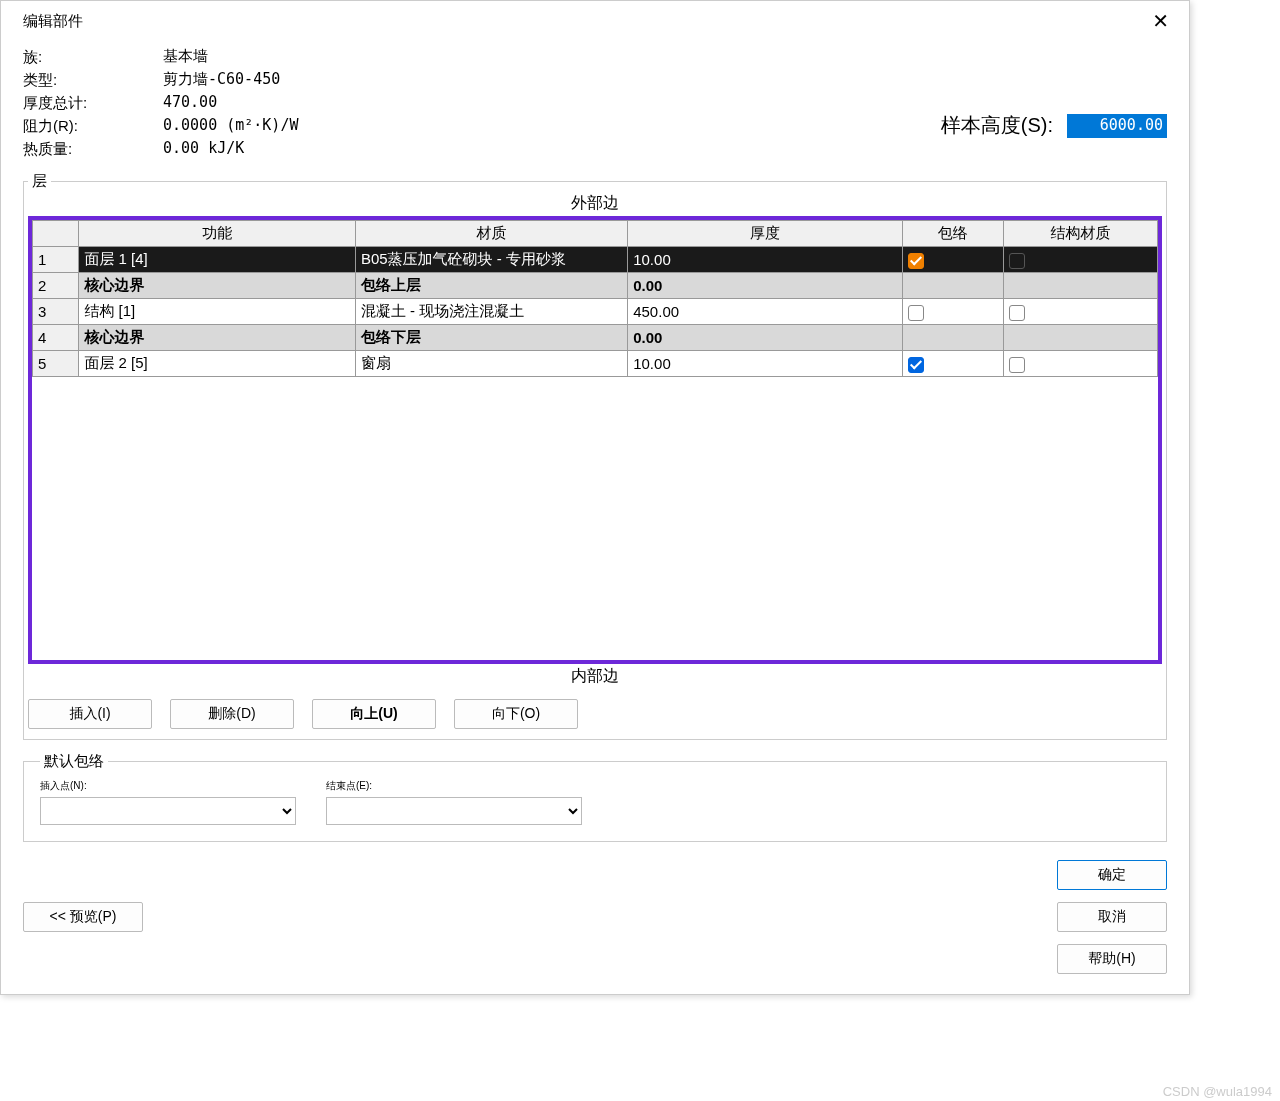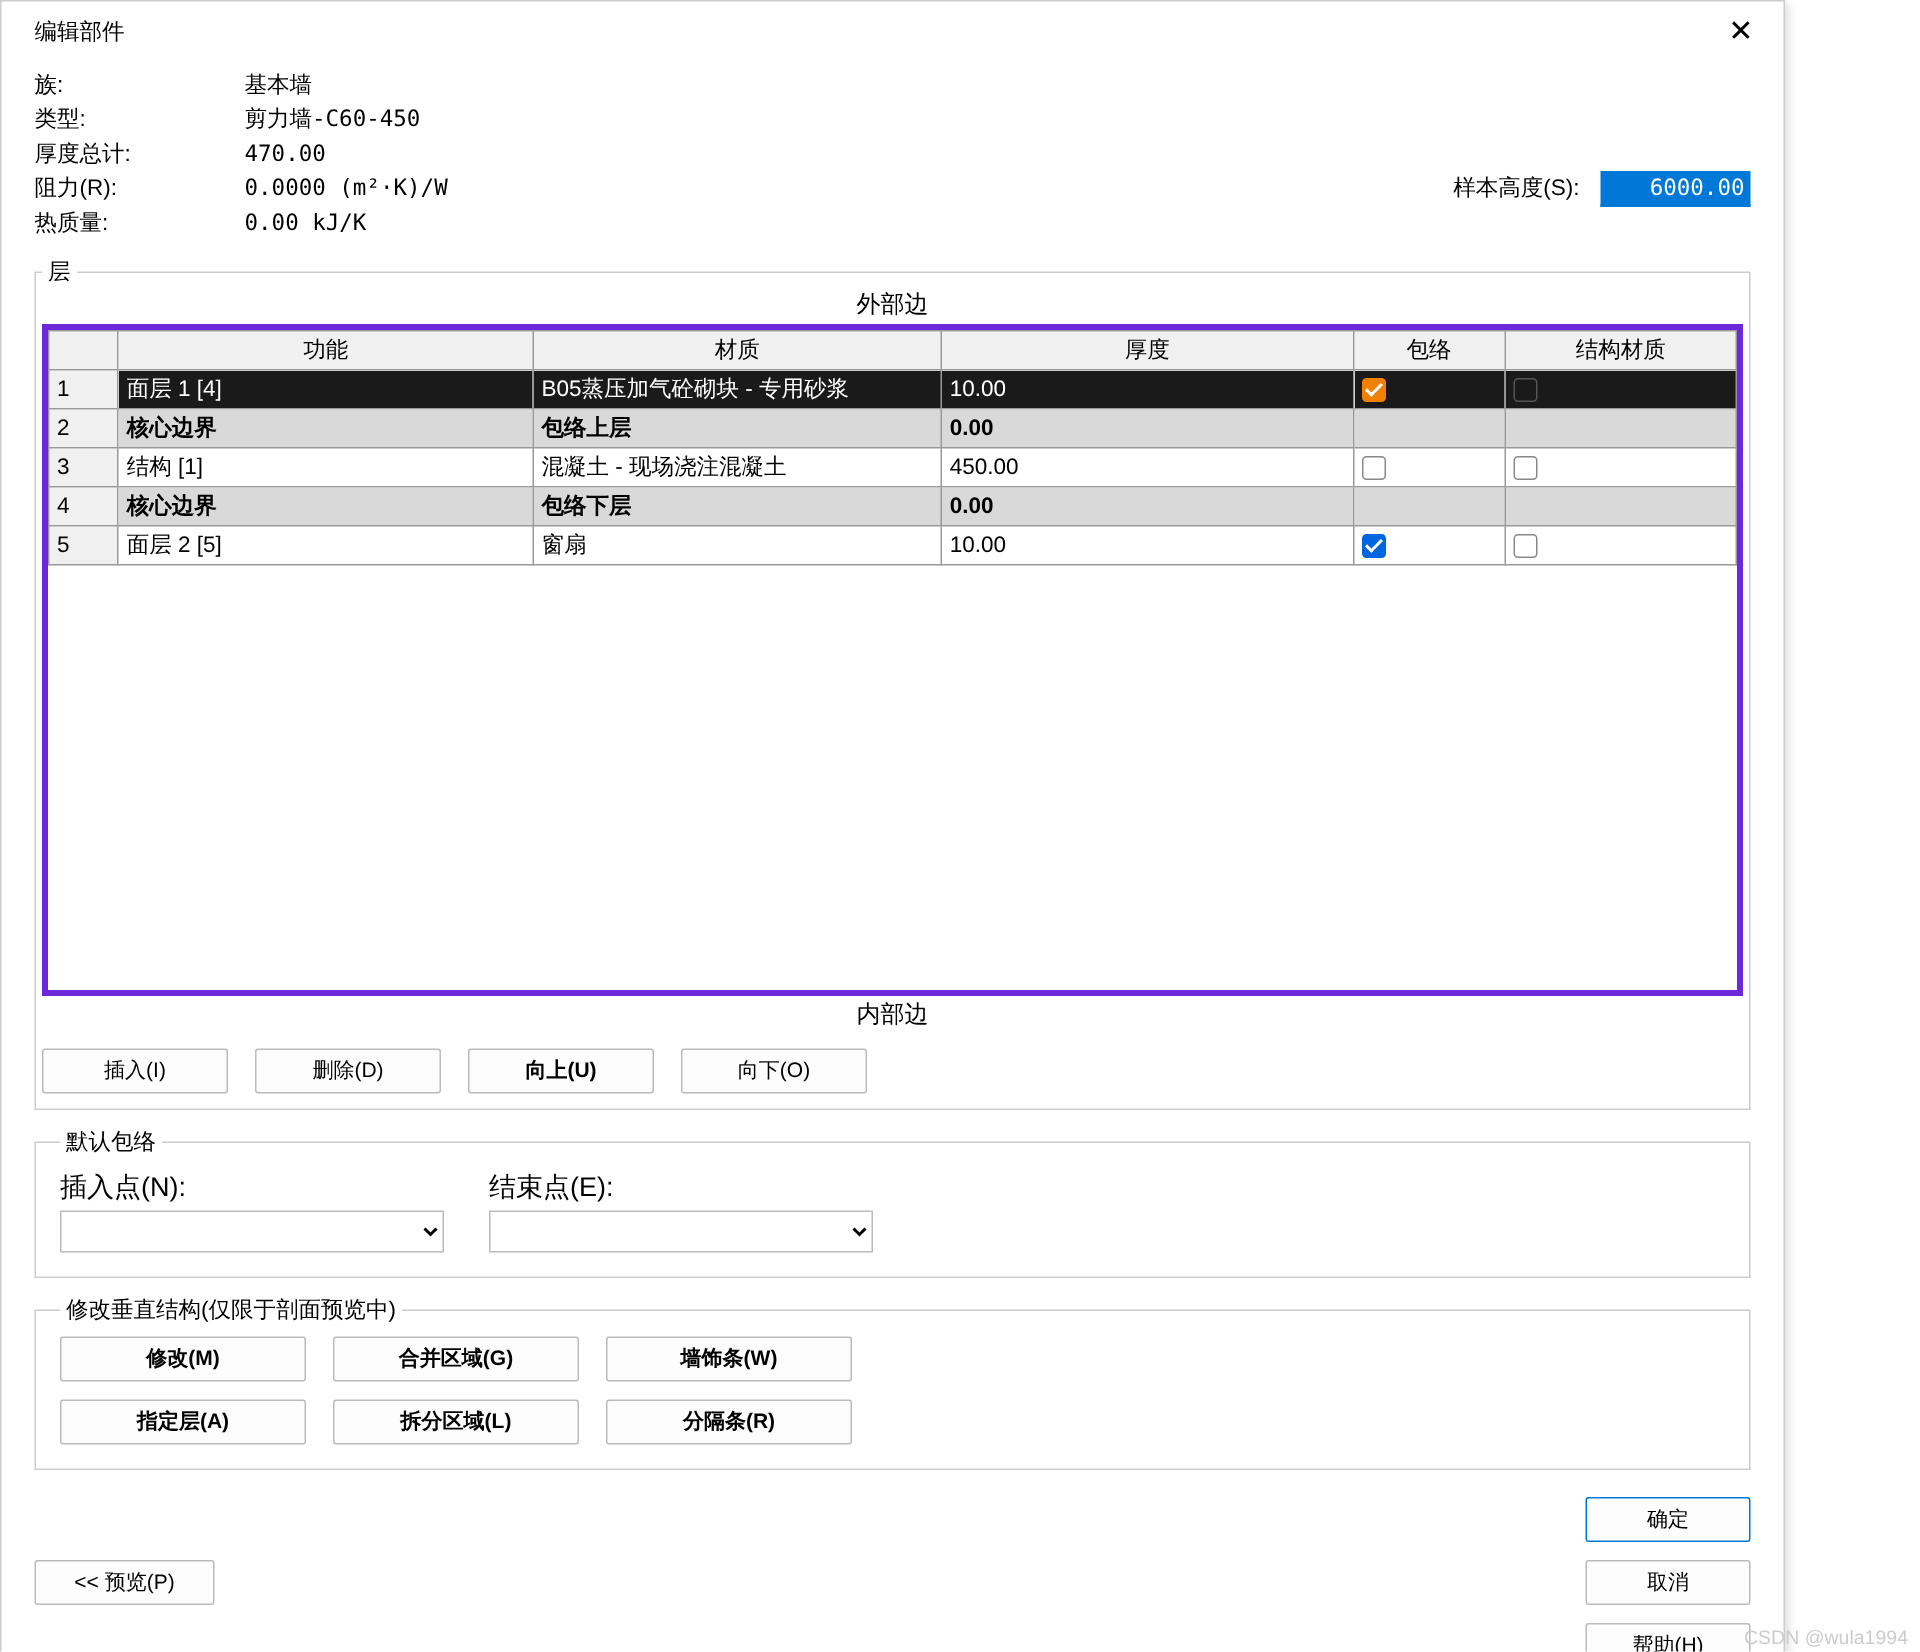--- a/index.html
+++ b/index.html
@@ -39,21 +39,21 @@
   .props-table { }
   .props-table div { display: flex; line-height: 23px; }
   .props-table .lab { width: 140px; font-size: 15px; }
   .props-table .val { font-family: "SimSun", monospace; font-size: 15px; }
   .sample-height {
     display: flex;
     align-items: center;
     gap: 14px;
     margin-top: 46px;
   }
-  .sample-height .lab { font-size: 15px; }
+  .sample-height .lab { font-size: 20px; }
   .sample-input {
     width: 100px;
     border: none;
     border-bottom: 2px solid #0078d7;
     font-family: "SimSun", monospace;
     font-size: 15px;
     padding: 2px 4px;
     background: #0078d7;
     color: #fff;
     text-align: right;
@@ -136,21 +136,21 @@
     background: #fdfdfd;
     font-size: 14px;
     font-family: inherit;
     cursor: pointer;
     border-radius: 2px;
     padding: 0 10px;
   }
   .btn:disabled { color: #000000; cursor: default; font-weight: bold; }
   .wrap-group .row { display: flex; gap: 30px; margin-top: 8px; align-items: flex-end; }
   .wrap-group .col { display: flex; flex-direction: column; }
-  .wrap-group .col .lbl { font-size: 18px; margin-bottom: 4px; }
+  .wrap-group .col .lbl { font-size: 10px; margin-bottom: 4px; }
   .wrap-group select {
     width: 256px;
     height: 28px;
     border: 1px solid #bbb;
     font-size: 14px;
     font-family: inherit;
     padding: 12px 6px;
     background: #fff;
   }
   .vstruct-btns {
@@ -302,31 +302,20 @@
         </div>
         <div class="col">
           <span class="lbl">结束点(E):</span>
           <select>
             <option>无</option>
           </select>
         </div>
       </div>
     </fieldset>
 
-    <fieldset>
-      <legend>修改垂直结构(仅限于剖面预览中)</legend>
-      <div class="vstruct-btns">
-        <button class="btn" disabled="">修改(M)</button>
-        <button class="btn" disabled="">合并区域(G)</button>
-        <button class="btn" disabled="">墙饰条(W)</button>
-        <button class="btn" disabled="">指定层(A)</button>
-        <button class="btn" disabled="">拆分区域(L)</button>
-        <button class="btn" disabled="">分隔条(R)</button>
-      </div>
-    </fieldset>
 
     <div class="footer">
       <div class="left">
         <button class="btn">&lt;&lt; 预览(P)</button>
       </div>
       <div class="right">
         <button class="btn primary">确定</button>
         <button class="btn">取消</button>
         <button class="btn">帮助(H)</button>
       </div>

